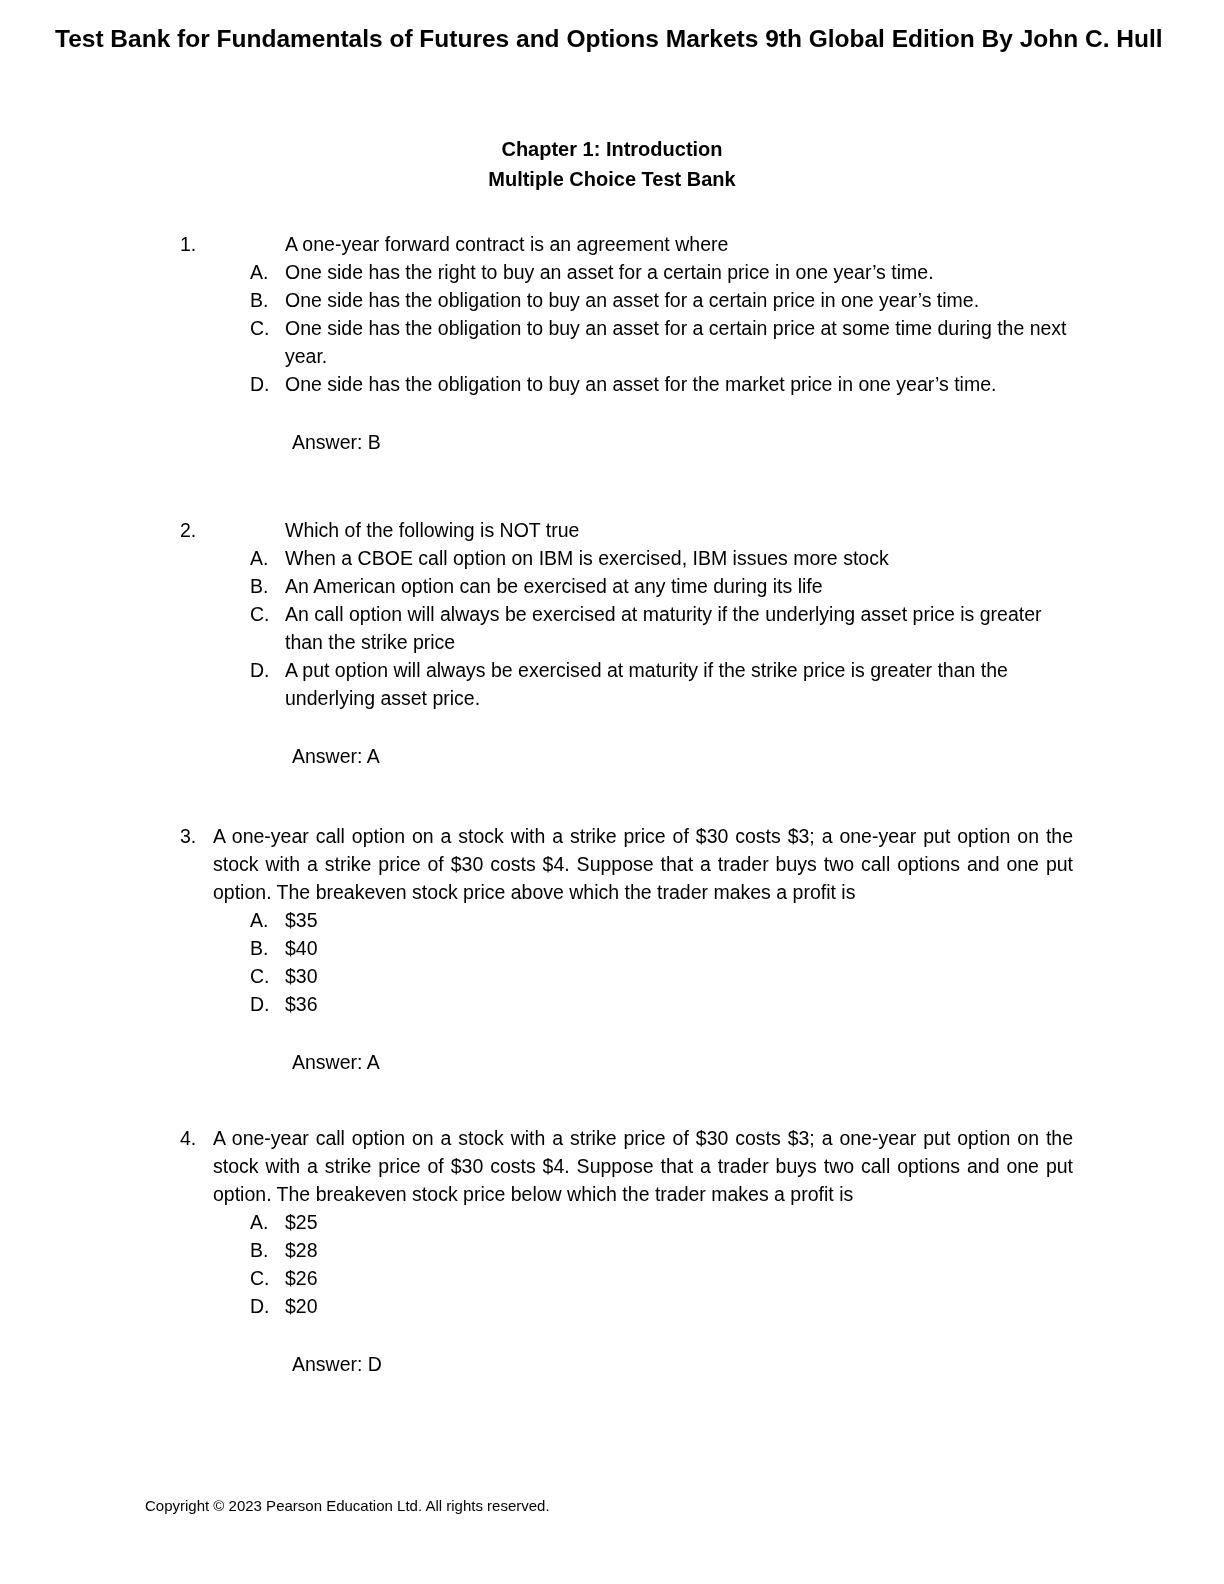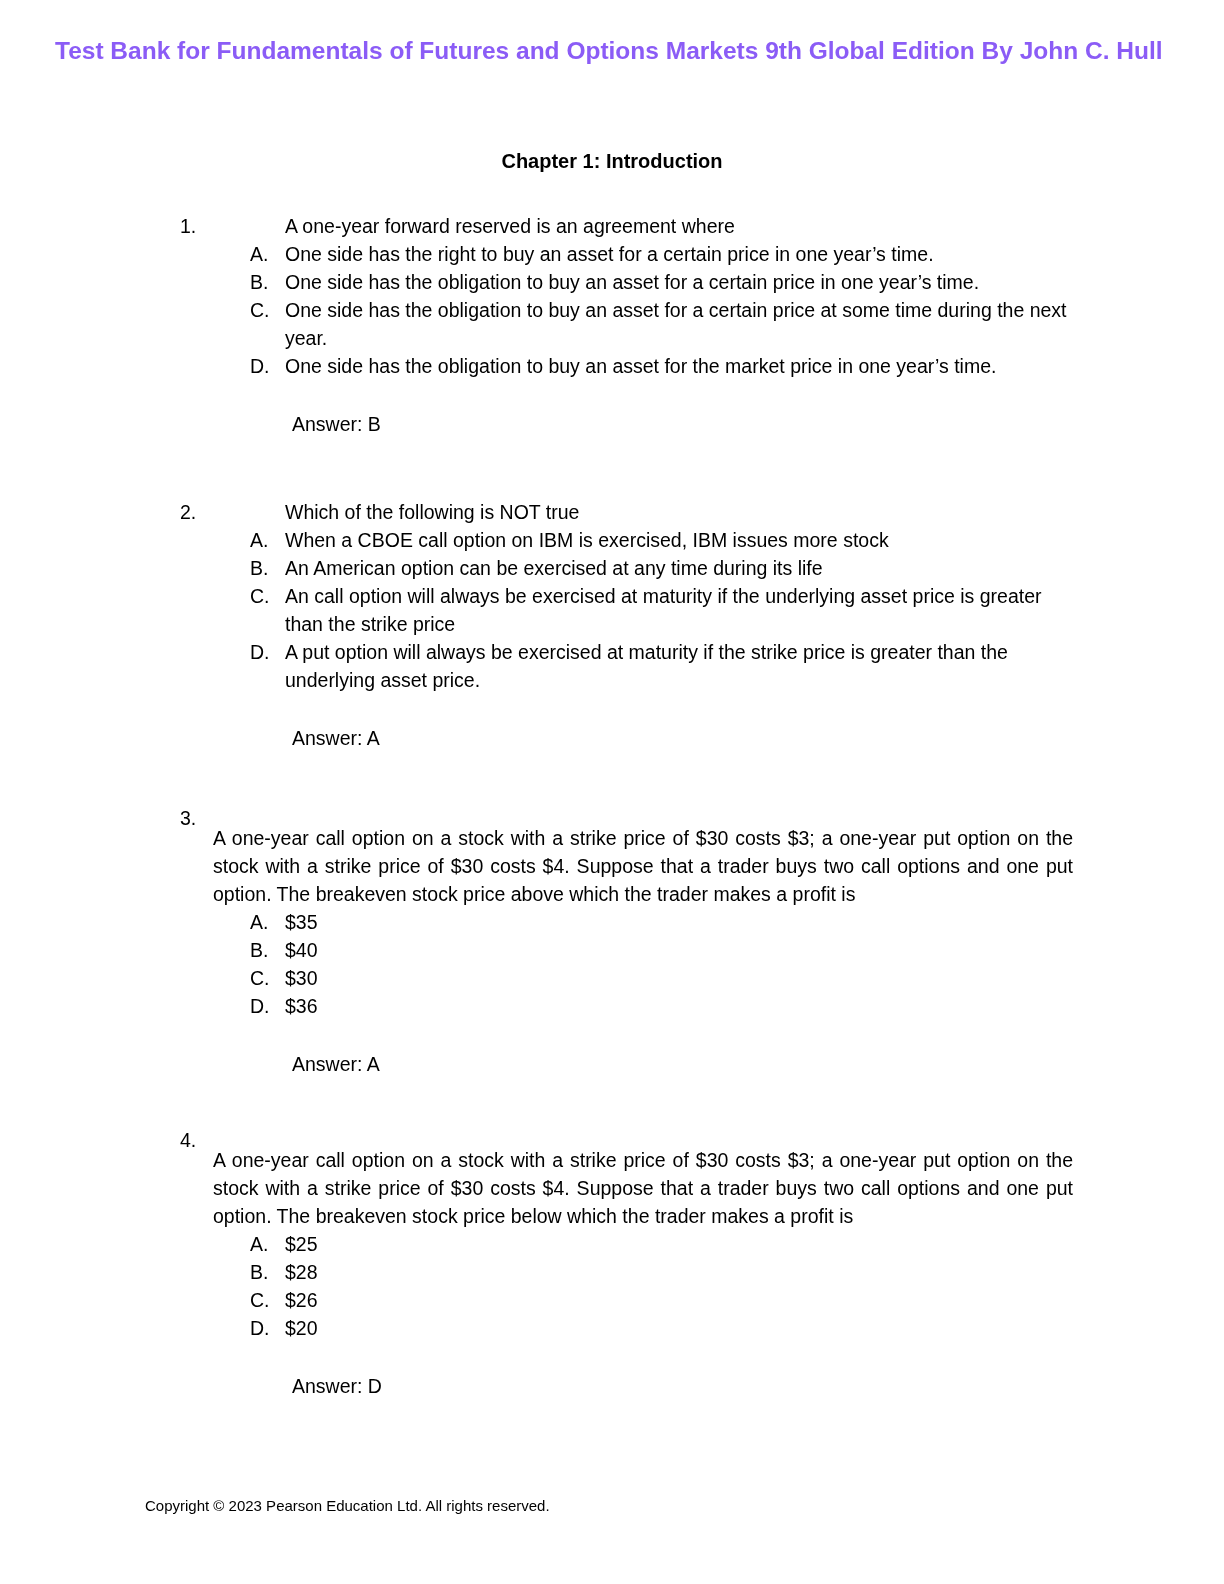--- a/index.html
+++ b/index.html
@@ -9,22 +9,22 @@
     height: 1584px;
     background: #ffffff;
     color: #000000;
     font-family: "Liberation Sans", sans-serif;
     font-size: 19.5px;
     line-height: 28px;
     position: relative;
     overflow: hidden;
   }
   .banner {
-    margin: 36px 28px 0 55px;
-    color: #8b5cf6;
+    margin: 24px 28px 0 55px;
+    color: #000000;
     font-weight: bold;
     font-size: 24.5px;
     line-height: 30px;
   }
   .headings {
     margin-top: 80px;
     text-align: center;
     font-weight: bold;
     font-size: 20px;
     line-height: 30px;
@@ -36,21 +36,21 @@
   .question { }
   .q1 { margin-top: 36px; }
   .q2 { margin-top: 60px; }
   .q3 { margin-top: 52px; }
   .q4 { margin-top: 48px; }
   .q-head { display: flex; }
   .q-num { flex: none; }
   .tabbed .q-num { width: 105px; }
   .flow .q-num { width: 33px; }
   .q-stem { flex: 1; }
-  .flow .q-stem { text-align: justify; margin-top: 20px; }
+  .flow .q-stem { text-align: justify; }
   .option { display: flex; margin-left: 70px; }
   .opt-letter { flex: none; width: 35px; }
   .opt-text { flex: 1; }
   .answer {
     margin-left: 112px;
     margin-top: 30px;
   }
   .footer {
     position: absolute;
     left: 145px;
@@ -58,28 +58,29 @@
     font-size: 15px;
   }
 </style>
 </head>
 <body>
 
 <div class="banner">Test Bank for Fundamentals of Futures and Options Markets 9th Global Edition By John C. Hull</div>
 
 <div class="headings">
   <div>Chapter 1: Introduction</div>
+  <div>Multiple Choice Test Bank</div>
 </div>
 
 <div class="content">
 
   <section class="question q1 tabbed">
     <div class="q-head">
       <span class="q-num">1.</span>
-      <div class="q-stem">A one-year forward reserved is an agreement where</div>
+      <div class="q-stem">A one-year forward contract is an agreement where</div>
     </div>
     <div class="option">
       <span class="opt-letter">A.</span>
       <div class="opt-text">One side has the right to buy an asset for a certain price in one year’s time.</div>
     </div>
     <div class="option">
       <span class="opt-letter">B.</span>
       <div class="opt-text">One side has the obligation to buy an asset for a certain price in one year’s time.</div>
     </div>
     <div class="option">

